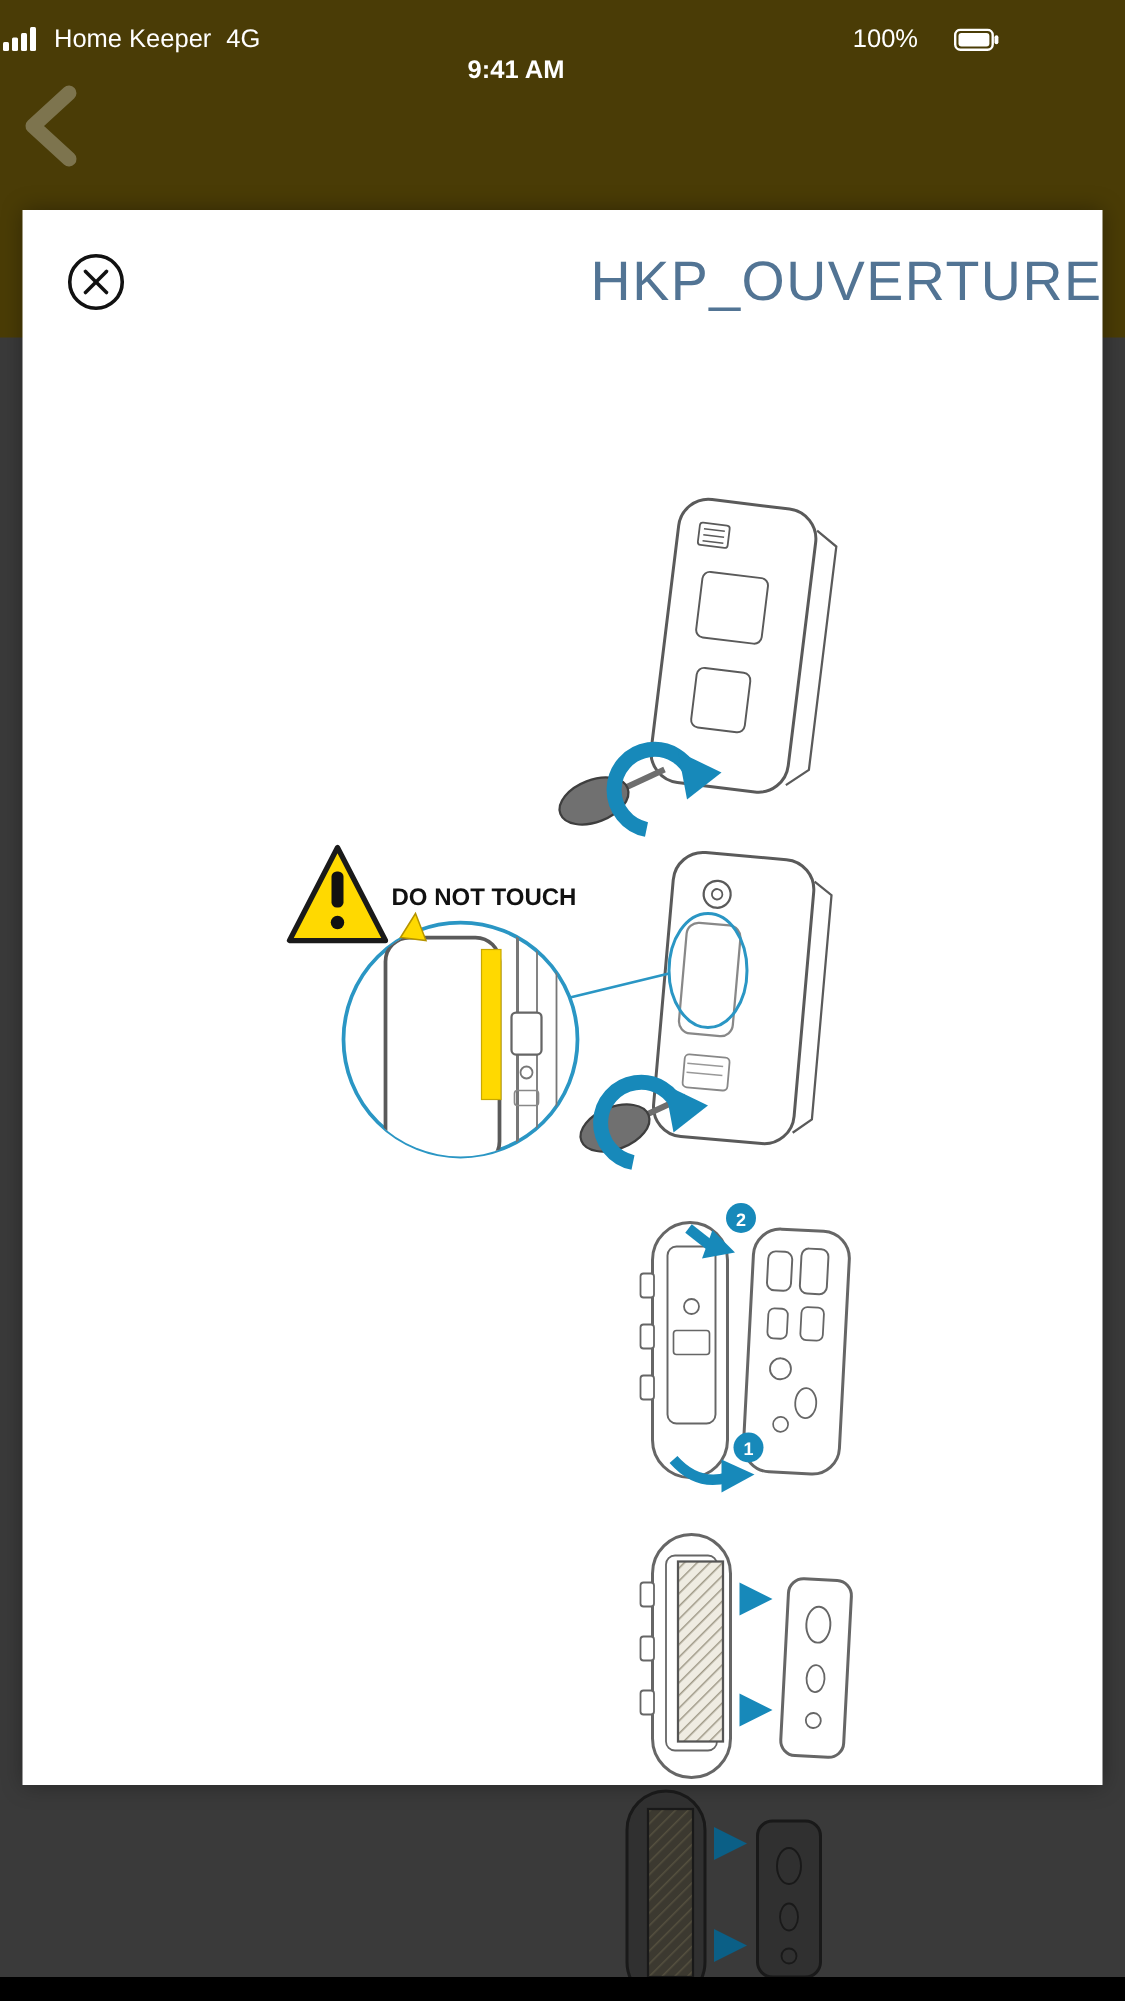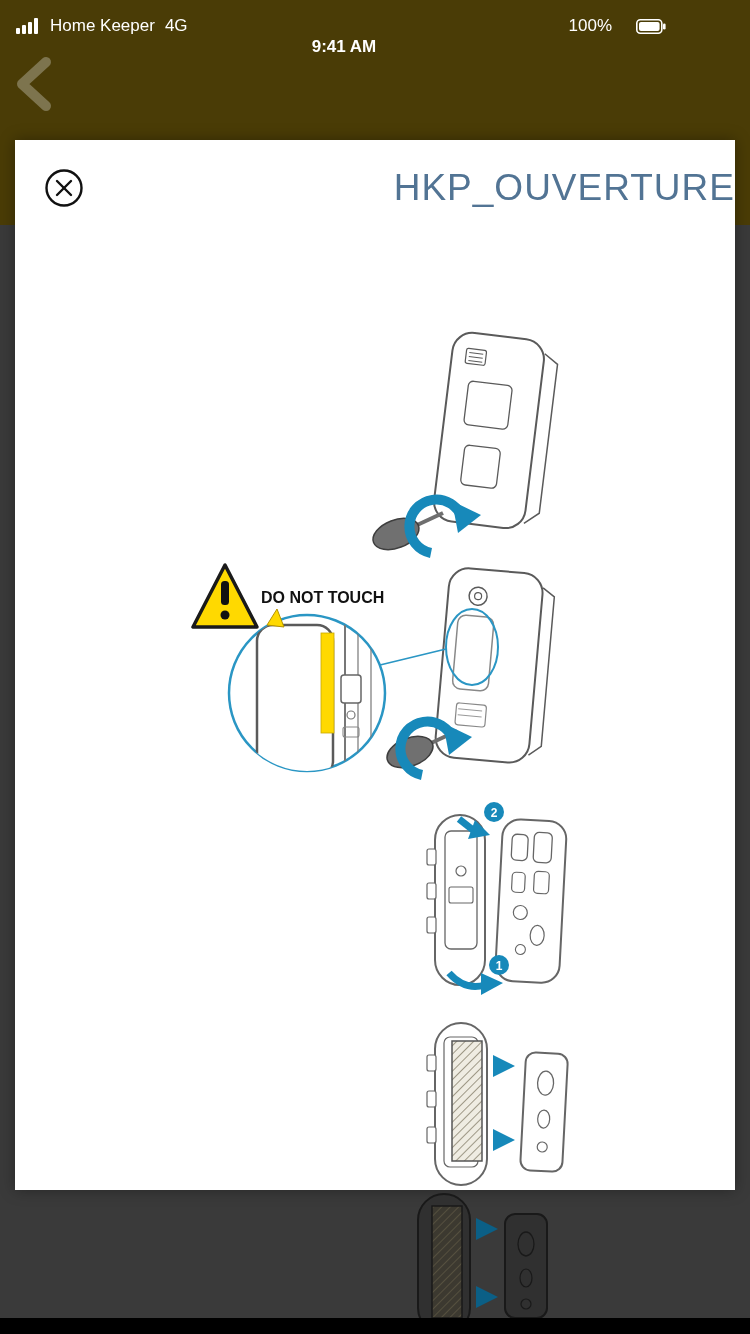--- a/index.html
+++ b/index.html
@@ -7,21 +7,21 @@
     position:relative;width:750px;height:1334px;overflow:hidden;
     background:#3a3a3a;font-family:"Liberation Sans",sans-serif;
     -webkit-font-smoothing:antialiased;
   }
   
   .olive-bg{position:absolute;top:0;left:0;width:750px;height:225px;background:#4a3c06;}
   
   .status-bar{
     position:absolute;top:0;left:0;width:688px;height:44px;
     display:flex;align-items:center;justify-content:space-between;
-    color:#fff;font-size:17px;box-sizing:border-box;padding:8px 22px 0 16px;
+    color:#fff;font-size:17px;box-sizing:border-box;padding:8px 22px 0 2px;
   }
   .sb-left{display:flex;align-items:center;gap:10px;}
   .sb-center{position:absolute;left:0;right:0;text-align:center;font-weight:bold;pointer-events:none;margin-top:41px;}
   .sb-right{display:flex;align-items:center;gap:24px;}
   
   .back-button{position:absolute;top:54px;left:12px;width:52px;height:60px;cursor:pointer;}
   
   .card{
     position:absolute;left:15px;top:140px;width:720px;height:1050px;
     background:#ffffff;box-shadow:0 0 14px rgba(0,0,0,.35);

